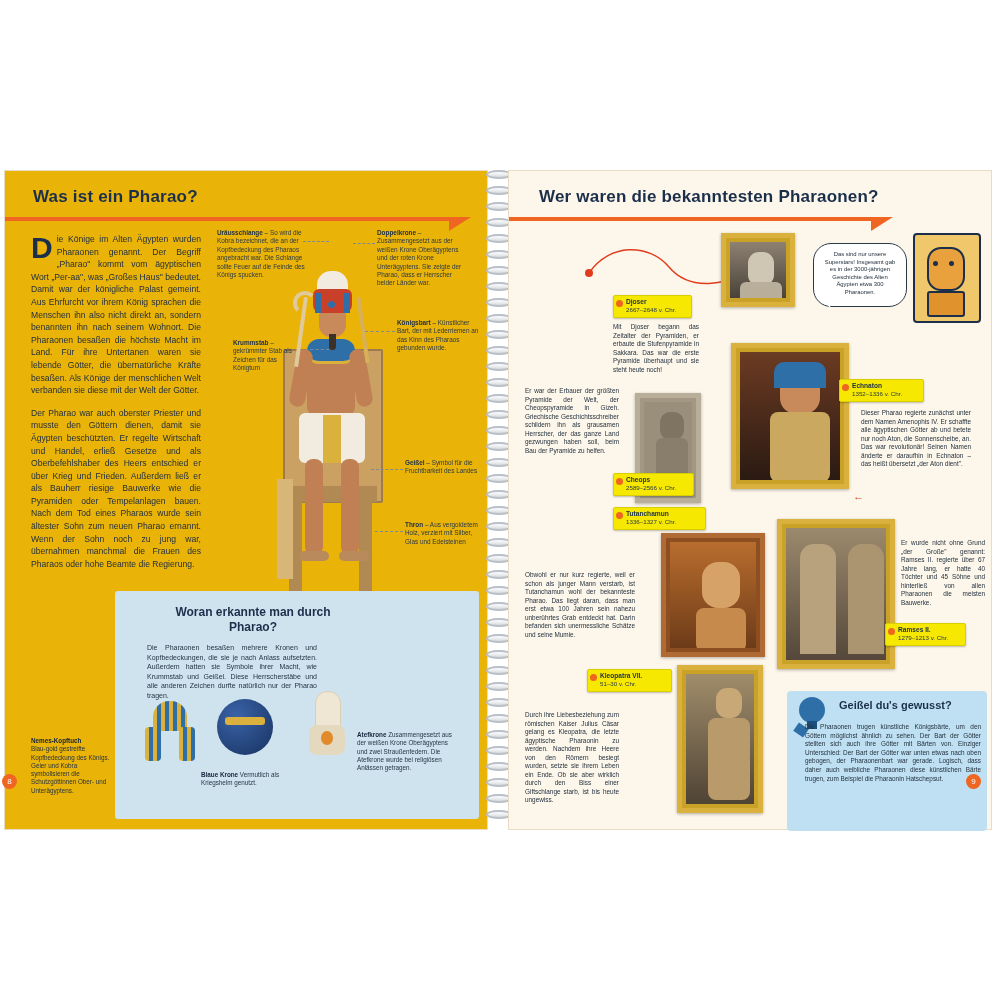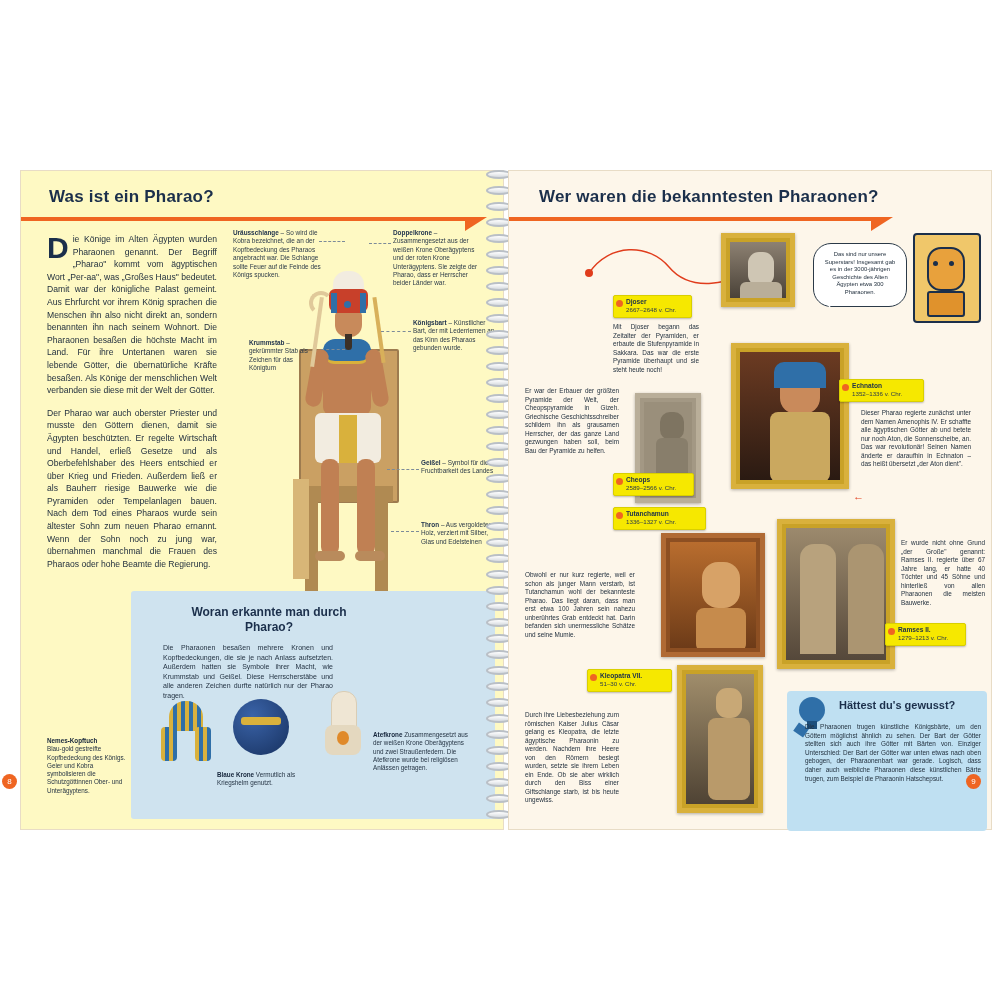--- a/index.html
+++ b/index.html
@@ -1,21 +1,21 @@
 <!DOCTYPE html>
 <html><head>
 <meta charset="utf-8">
 <style>
   html,body{margin:0;padding:0;background:#ffffff;}
   body{width:1000px;height:1000px;overflow:hidden;font-family:"Liberation Sans",sans-serif;}
   #book{position:absolute;left:0;top:170px;width:1000px;height:660px;}
 
   
   .page{position:absolute;top:0;height:660px;box-sizing:border-box;}
-  #left-page{left:20px;width:484px;background:#fef9c3;border:1px solid #e8dcc6;}
+  #left-page{left:4px;width:484px;background:#eab308;border:1px solid #e8dcc6;}
   #right-page{left:508px;width:484px;background:#fdf6ea;border:1px solid #e8dcc6;}
   .title{font-size:17px;font-weight:bold;color:#1b2f4b;letter-spacing:.2px;}
   #left-title{position:absolute;left:28px;top:16px;}
   #right-title{position:absolute;left:30px;top:16px;}
 
   .rule{position:absolute;height:4px;background:#ef6522;}
   #left-rule{left:0;top:46px;width:444px;}
   #left-rule-tip{position:absolute;left:444px;top:46px;width:0;height:0;border-top:0 solid transparent;border-bottom:14px solid transparent;border-left:22px solid #ef6522;}
   #right-rule{left:0;top:46px;width:362px;}
   #right-rule-tip{position:absolute;left:362px;top:46px;width:0;height:0;border-bottom:14px solid transparent;border-left:22px solid #ef6522;}
@@ -339,20 +339,20 @@
       <div style="position:absolute;left:14px;top:0;width:28px;height:34px;border-radius:12px;background:#e0d9cb;"></div>
       <div style="position:absolute;left:4px;top:32px;width:48px;height:42px;border-radius:8px;background:#d5cdbd;"></div>
     </div>
 
     <div id="dyk" style="left:278px;top:520px;"></div>
     <div id="bulb" style="left:284px;top:524px;">
       <div style="position:absolute;left:6px;top:2px;width:26px;height:26px;border-radius:50%;background:#2f6fa8;"></div>
       <div style="position:absolute;left:14px;top:26px;width:10px;height:8px;background:#1b4e7c;"></div>
       <div style="position:absolute;left:2px;top:30px;width:12px;height:10px;background:#2f6fa8;transform:rotate(35deg);"></div>
     </div>
-    <div id="dyk-title" style="left:330px;top:528px;">Hättest du's gewusst?</div>
+    <div id="dyk-title" style="left:330px;top:528px;">Geißel du's gewusst?</div>
     <div id="dyk-text" style="left:296px;top:552px;width:176px;">Die Pharaonen trugen künstliche Königsbärte, um den Göttern möglichst ähnlich zu sehen. Der Bart der Götter stellten sich auch ihre Götter mit Bärten von. Einziger Unterschied: Der Bart der Götter war unten etwas nach oben gebogen, der Pharaonenbart war gerade. Logisch, dass daher auch weibliche Pharaonen diese künstlichen Bärte trugen, zum Beispiel die Pharaonin Hatschepsut.</div>
   </div>
 
   <div class="pagenum" id="pn-left">8</div>
   <div class="pagenum" id="pn-right">9</div>
 
 </div>
 
 </body></html>

